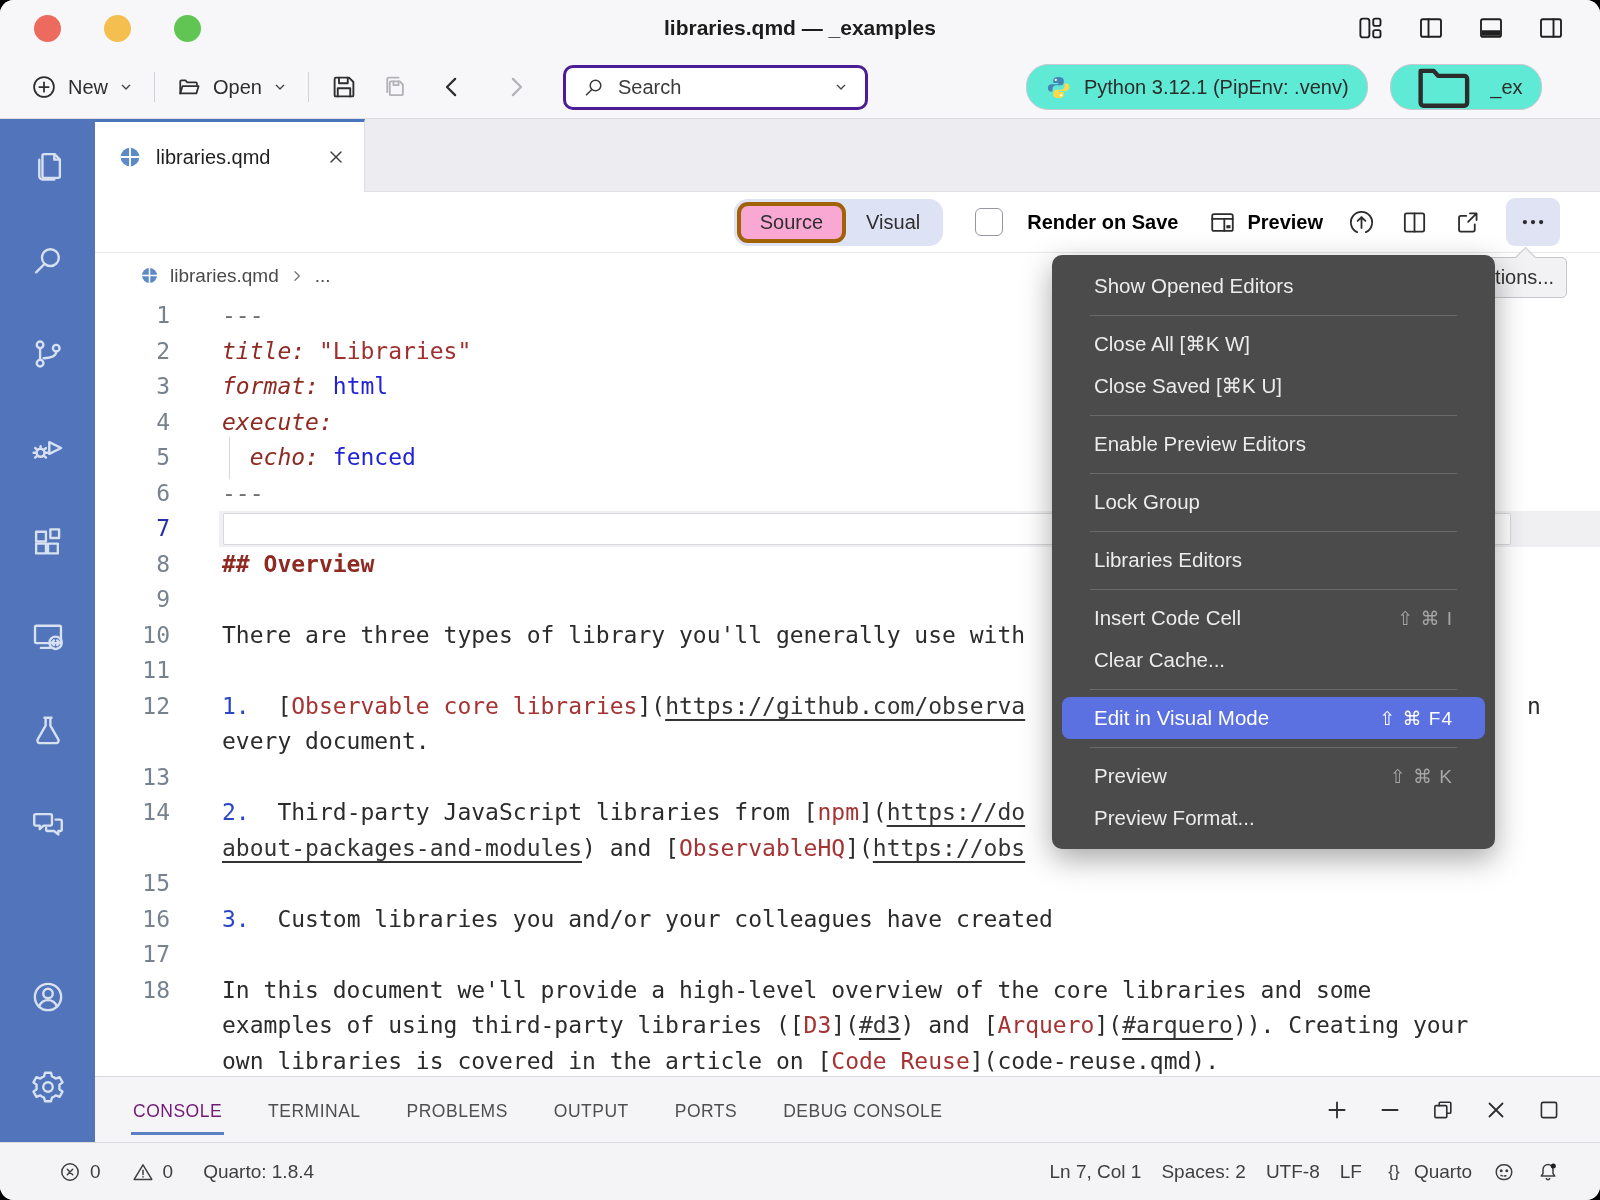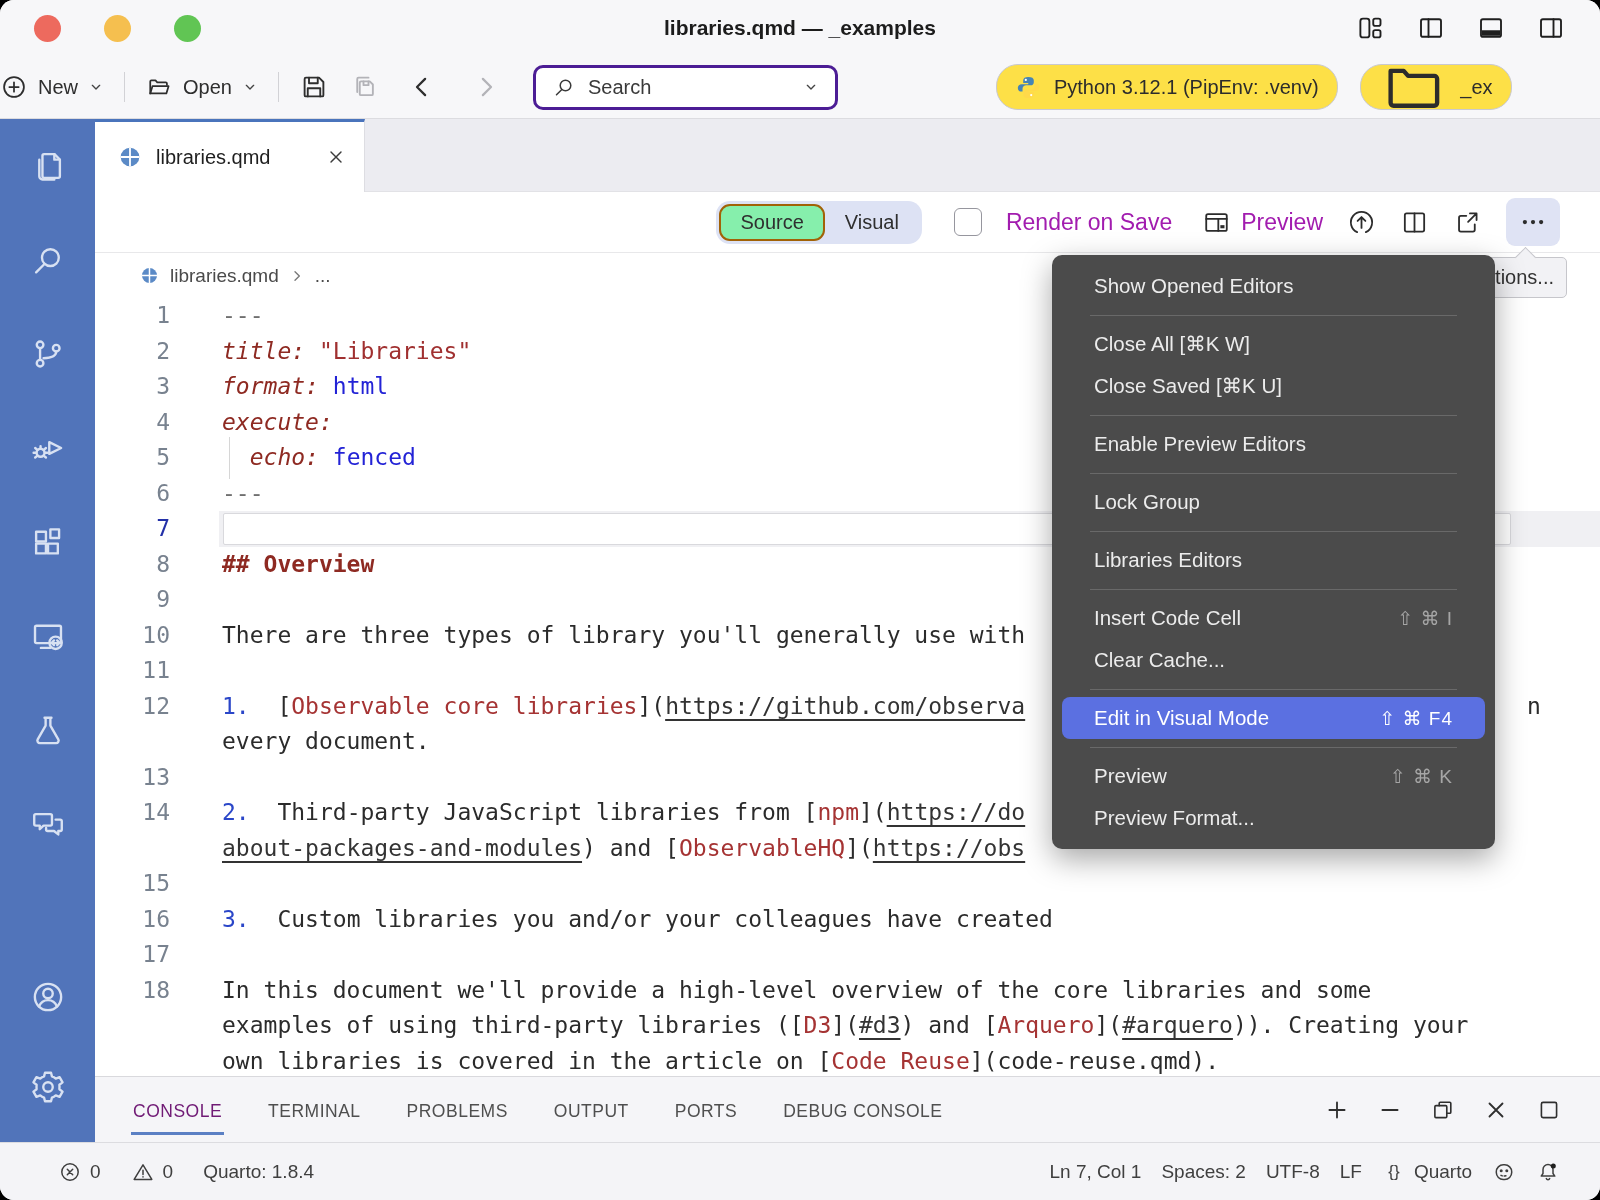--- a/index.html
+++ b/index.html
@@ -8,32 +8,32 @@
 
   
   .titlebar{height:56px;background:#f7f7f9;display:flex;align-items:center;position:relative;flex:0 0 auto;}
   .lights{display:flex;gap:43px;margin-left:34px;}
   .light{width:27px;height:27px;border-radius:50%;}
   .title{position:absolute;left:0;right:0;text-align:center;font-size:21px;font-weight:600;color:#1c1c1c;pointer-events:none;}
   .winctrls{margin-left:auto;display:flex;gap:30px;margin-right:34px;}
   .winctrls .wicon{width:30px;height:30px;color:#1f1f1f;}
 
   
-  .toolbar{height:62px;background:#f7f7f9;border-bottom:1px solid #dcdce0;display:flex;align-items:center;overflow:hidden;flex:0 0 auto;}
+  .toolbar{height:62px;background:#f7f7f9;border-bottom:1px solid #dcdce0;display:flex;align-items:center;padding-left:30px;overflow:hidden;flex:0 0 auto;}
   .tbtn{display:flex;align-items:center;gap:10px;font-size:20px;color:#2e2e2e;}
   .tbtn .ticon{width:28px;height:28px;color:#2e2e2e;}
   .caret-down{width:16px;height:16px;color:#444;}
   .tb-divider{width:1px;height:30px;background:#d2d2d6;margin:0 20px;}
   .icon-only{width:30px;height:30px;color:#2e2e2e;}
   .icon-only.dim{color:#b3b3b8;}
   .navgroup{display:flex;gap:34px;margin-left:26px;}
   .searchpill{margin-left:32px;width:305px;height:45px;border:3px solid #4c1d95;border-radius:10px;background:#fff;display:flex;align-items:center;padding:0 16px;gap:12px;box-sizing:border-box;}
   .searchpill .ticon{width:24px;height:24px;color:#3a3a3a;}
   .searchpill .stext{font-size:20px;color:#3a3a3a;flex:1;}
-  .pill{height:46px;border:1px solid #c9c9cf;border-radius:22px;background:#fde047;display:flex;align-items:center;gap:12px;padding:0 18px;font-size:20px;color:#2c2c2c;box-sizing:border-box;}
+  .pill{height:46px;border:1px solid #c9c9cf;border-radius:22px;background:#5eead4;display:flex;align-items:center;gap:12px;padding:0 18px;font-size:20px;color:#2c2c2c;box-sizing:border-box;}
   .pyball{width:27px;height:27px;}
   .interp{margin-left:158px;}
   .workspace{margin-left:22px;width:152px;flex:0 0 auto;}
 
   
   .main{flex:1;display:flex;min-height:0;}
   .activitybar{width:95px;background:var(--activity,#5174ba);display:flex;flex-direction:column;align-items:center;flex:0 0 auto;}
   .ab-top{display:flex;flex-direction:column;align-items:center;gap:56px;margin-top:28px;}
   .ab-bottom{margin-top:auto;display:flex;flex-direction:column;align-items:center;gap:52px;margin-bottom:36px;}
   .abicon{width:38px;height:38px;color:#d8e1f2;}
@@ -44,23 +44,23 @@
   .tabstrip{height:72px;background:#ececf1;display:flex;border-bottom:1px solid #e2e2e6;flex:0 0 auto;}
   .tab{width:270px;background:#fff;border-top:3px solid var(--accent,#4a74bc);border-right:1px solid #dddde2;display:flex;align-items:center;padding:0 18px 0 22px;gap:13px;box-sizing:border-box;margin-bottom:-1px;}
   .qicon{width:26px;height:26px;flex:0 0 auto;}
   .tablabel{font-size:20px;color:#1f1f1f;flex:1;}
   .tabclose{width:20px;height:20px;color:#3c3c3c;}
 
   
   .edtoolbar{height:60px;background:#fff;border-bottom:1px solid #e8e8ea;display:flex;align-items:center;justify-content:flex-end;padding-right:40px;gap:24px;flex:0 0 auto;}
   .segmented{background:#dde2f4;border-radius:14px;padding:3px;display:flex;align-items:center;}
   .seg{font-size:20px;color:#2f2f2f;padding:6px 20px;border-radius:11px;}
-  .seg.active{background:#86efac;border:2px solid #a16207;padding:5px 19px;}
+  .seg.active{background:#f9a8d4;border:4px solid #a16207;padding:5px 19px;}
   .checkbox{width:26px;height:26px;border:1.6px solid #96969e;border-radius:6px;background:#fff;margin-left:8px;}
-  .edlabel{font-size:23px;color:#a21caf;}
+  .edlabel{font-size:20px;color:#000000;font-weight:bold;}
   .edicon{width:29px;height:29px;color:#2c2c2c;}
   .previewgrp{display:flex;align-items:center;gap:10px;}
   .morebtn{width:54px;height:48px;background:#dfe3f4;border-radius:9px;display:flex;align-items:center;justify-content:center;}
   .morebtn .edicon{width:30px;height:30px;}
 
   
   .breadcrumb{height:45px;background:#fff;display:flex;align-items:center;padding-left:44px;gap:10px;flex:0 0 auto;}
   .bc-label{font-size:19px;color:#4a4a4a;}
   .bc-chev{width:16px;height:16px;color:#777;}
   .qicon.small{width:21px;height:21px;}

